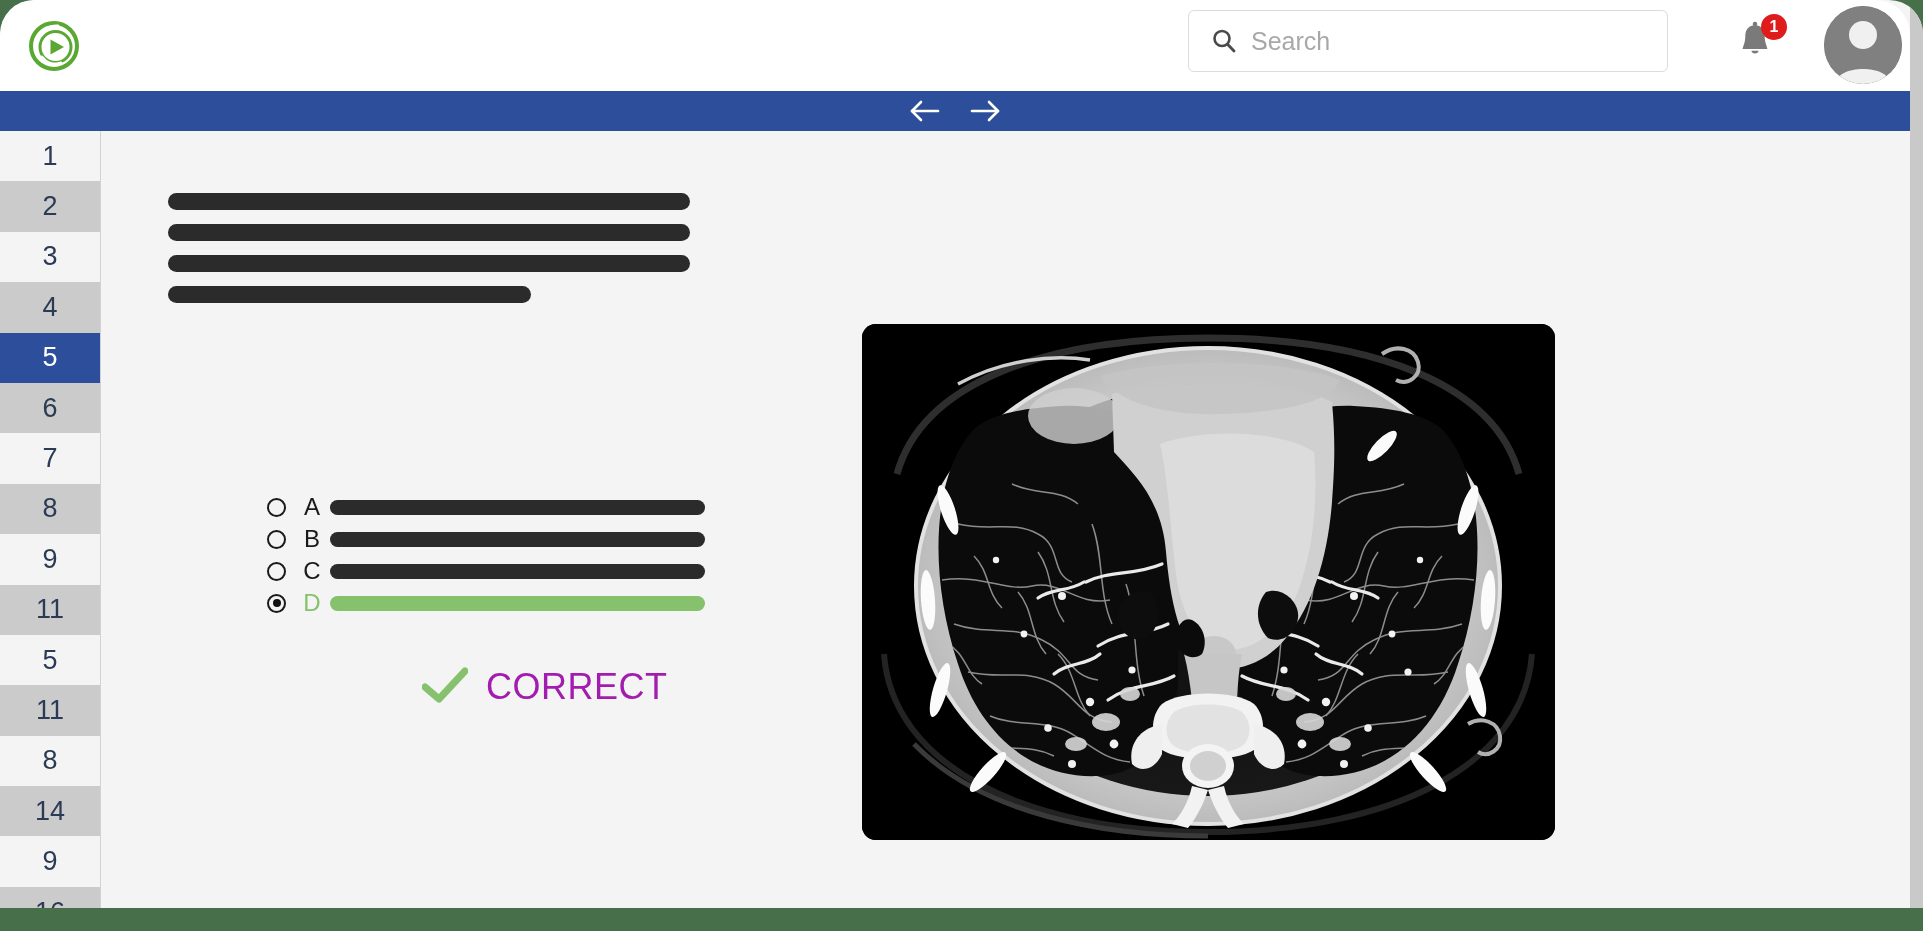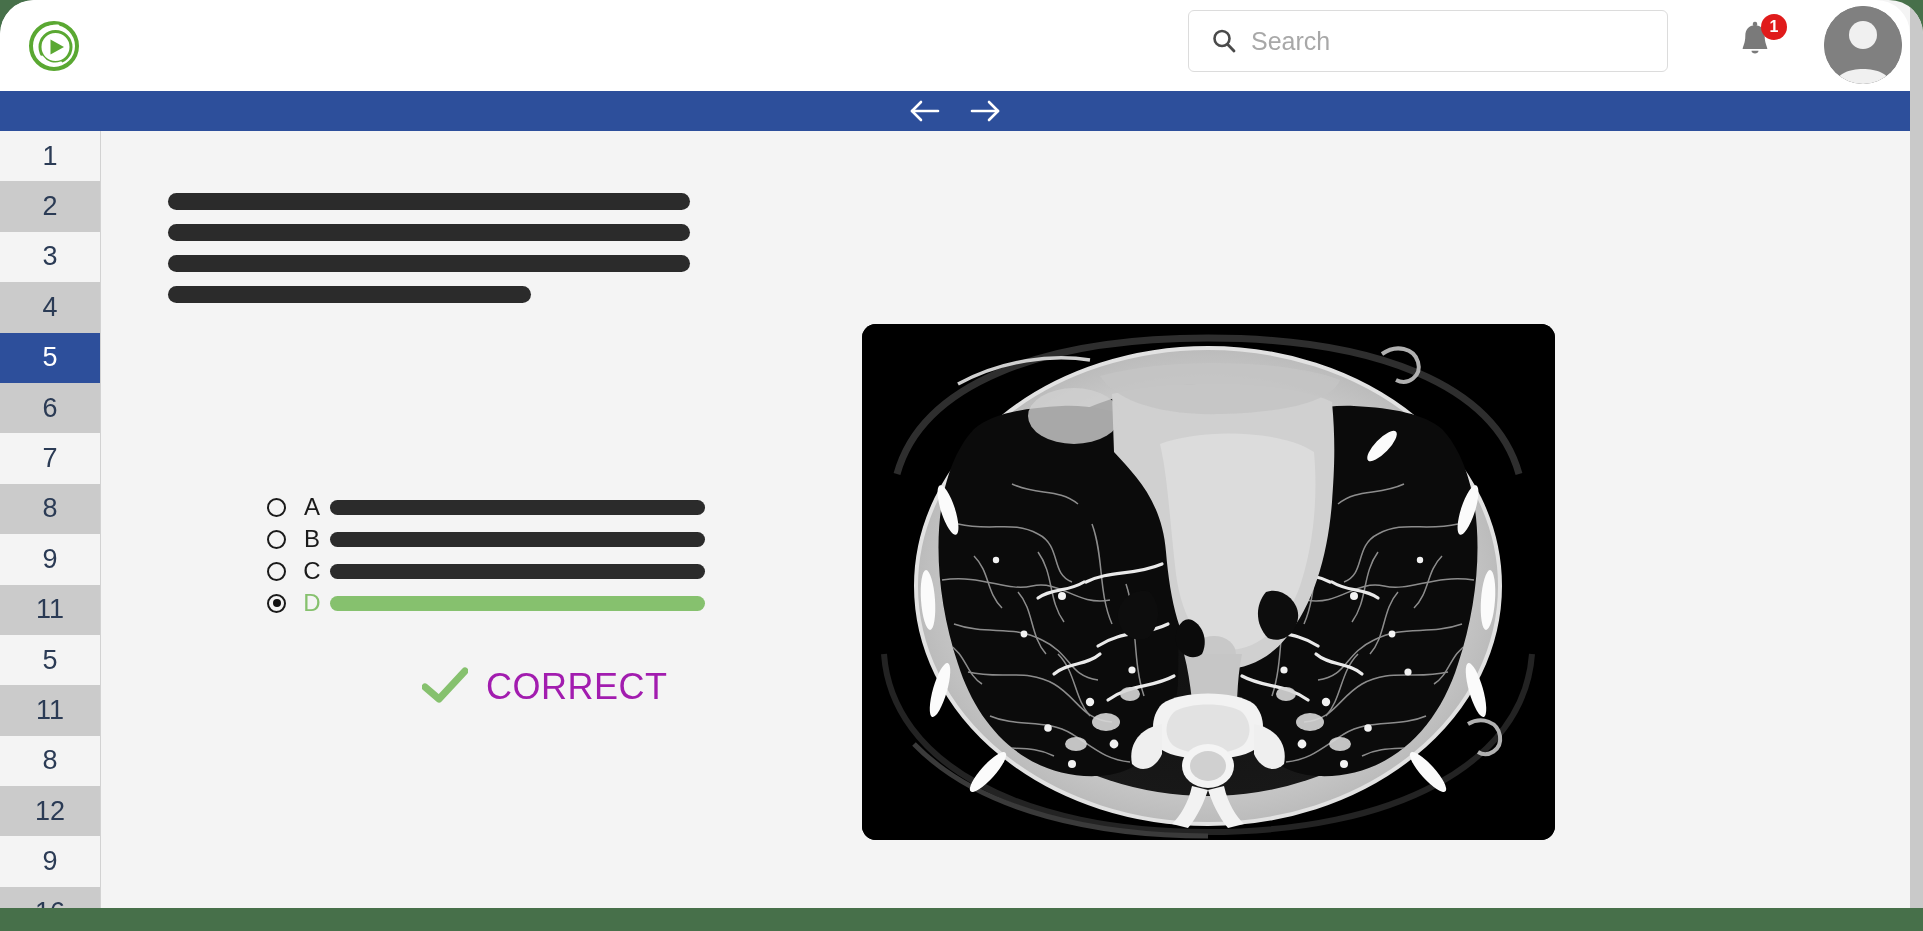--- a/index.html
+++ b/index.html
@@ -320,21 +320,21 @@
       <div class="sb-item even">4</div>
       <div class="sb-item odd active">5</div>
       <div class="sb-item even">6</div>
       <div class="sb-item odd">7</div>
       <div class="sb-item even">8</div>
       <div class="sb-item odd">9</div>
       <div class="sb-item even">11</div>
       <div class="sb-item odd">5</div>
       <div class="sb-item even">11</div>
       <div class="sb-item odd">8</div>
-      <div class="sb-item even">12</div>
+      <div class="sb-item even">14</div>
       <div class="sb-item odd">9</div>
       <div class="sb-item even">16</div>
     </div>
 
   <div class="main">
 
     <div class="question-block" id="question-block">
         <div class="q-line full"></div>
         <div class="q-line full"></div>
         <div class="q-line full"></div>

